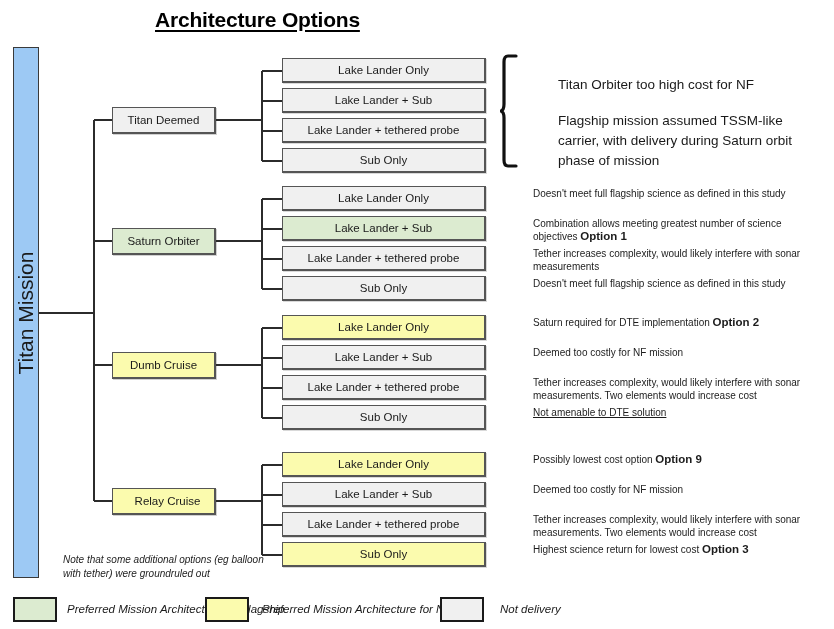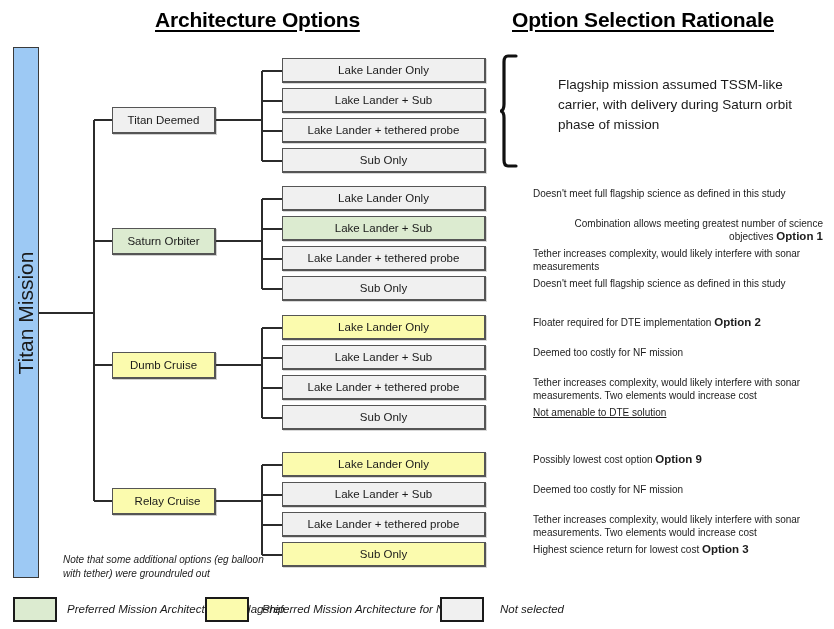--- a/index.html
+++ b/index.html
@@ -158,21 +158,20 @@
     white-space: nowrap;
     line-height: 25px;
   }
 </style>
 </head>
 <body>
 
 <div id="canvas">
 
   <div class="col-heading" id="heading-arch">Architecture Options</div>
-  <div class="col-heading" id="heading-rationale">Option Selection Rationale</div>
 
   <div id="root-bar">
     <span id="root-bar-label">Titan Mission</span>
   </div>
 
   <div id="tree-layer">
       <div class="ln-h" style="left: 39px; top: 311.5px; width: 55px;"></div>
       <div class="ln-v" style="left: 93px; top: 120px; height: 381px;"></div>
       <div class="ln-h" style="left: 94px; top: 119px; width: 18px;"></div>
       <div class="node1 fill-grey" style="left: 112px; top: 106.5px;">
@@ -204,42 +203,42 @@
       <div class="ln-v" style="left: 261px; top: 198.5px; height: 90px;"></div>
       <div class="ln-h" style="left: 262px; top: 197.5px; width: 20px;"></div>
       <div class="optbox fill-grey" style="top: 186px;">
         <span>Lake Lander Only</span>
       </div>
       <div class="rat" style="top: 187px;"><span>Doesn't meet full flagship science as defined in this study</span></div>
       <div class="ln-h" style="left: 262px; top: 227.5px; width: 20px;"></div>
       <div class="optbox fill-green" style="top: 216px;">
         <span>Lake Lander + Sub</span>
       </div>
-      <div class="rat" style="top: 217px; text-align: right;"><span>Combination allows meeting greatest number of science objectives  </span><b>Option 1</b></div>
+      <div class="rat" style="top: 217px;"><span>Combination allows meeting greatest number of science objectives  </span><b>Option 1</b></div>
       <div class="ln-h" style="left: 262px; top: 257.5px; width: 20px;"></div>
       <div class="optbox fill-grey" style="top: 246px;">
         <span>Lake Lander + tethered probe</span>
       </div>
       <div class="rat" style="top: 247px;"><span>Tether increases complexity, would likely interfere with sonar measurements</span></div>
       <div class="ln-h" style="left: 262px; top: 287.5px; width: 20px;"></div>
       <div class="optbox fill-grey" style="top: 276px;">
         <span>Sub Only</span>
       </div>
       <div class="rat" style="top: 277px;"><span>Doesn't meet full flagship science as defined in this study</span></div>
       <div class="ln-h" style="left: 94px; top: 364px; width: 18px;"></div>
       <div class="node1 fill-yellow" style="left: 112px; top: 351.5px;">
         <span>Dumb Cruise</span>
       </div>
       <div class="ln-h" style="left: 216px; top: 364px; width: 46px;"></div>
       <div class="ln-v" style="left: 261px; top: 327.5px; height: 90px;"></div>
       <div class="ln-h" style="left: 262px; top: 326.5px; width: 20px;"></div>
       <div class="optbox fill-yellow" style="top: 315px;">
         <span>Lake Lander Only</span>
       </div>
-      <div class="rat" style="top: 316px;"><span>Floater required for DTE implementation  </span><b>Option 2</b></div>
+      <div class="rat" style="top: 316px;"><span>Saturn required for DTE implementation  </span><b>Option 2</b></div>
       <div class="ln-h" style="left: 262px; top: 356.5px; width: 20px;"></div>
       <div class="optbox fill-grey" style="top: 345px;">
         <span>Lake Lander + Sub</span>
       </div>
       <div class="rat" style="top: 346px;"><span>Deemed too costly for NF mission</span></div>
       <div class="ln-h" style="left: 262px; top: 386.5px; width: 20px;"></div>
       <div class="optbox fill-grey" style="top: 375px;">
         <span>Lake Lander + tethered probe</span>
       </div>
       <div class="rat" style="top: 376px;"><span>Tether increases complexity, would likely interfere with sonar measurements.  Two elements would increase cost</span></div>
@@ -273,27 +272,28 @@
       <div class="optbox fill-yellow" style="top: 542px;">
         <span>Sub Only</span>
       </div>
       <div class="rat" style="top: 543px;"><span>Highest science return for lowest cost  </span><b>Option 3</b></div>
     </div>
 
   <svg id="brace" viewBox="0 0 22 114">
     <path d="M16 2 H8 Q4 2 4 8 V50 Q4 56 1 57 Q4 58 4 64 V106 Q4 112 8 112 H16" fill="none" stroke="#111" stroke-width="3.2" stroke-linecap="round" stroke-linejoin="round"></path>
   </svg>
   <div id="brace-note">
+      <p>Titan Orbiter too high cost for NF</p>
       <p>Flagship mission assumed TSSM-like carrier, with delivery during Saturn orbit phase of mission</p>
     </div>
 
   <div id="footnote">Note that  some additional options (eg balloon with tether) were groundruled out</div>
 
   <div id="legend-layer">
       <div class="legend-sw fill-green" style="left: 13px; top: 597px;"></div>
       <div class="legend-lb" style="left: 67px; top: 597px;">Preferred Mission Architecture for Flagship</div>
       <div class="legend-sw fill-yellow" style="left: 205px; top: 597px;"></div>
       <div class="legend-lb" style="left: 262px; top: 597px;">Preferred Mission Architecture for NF</div>
       <div class="legend-sw fill-grey" style="left: 440px; top: 597px;"></div>
-      <div class="legend-lb" style="left: 500px; top: 597px;">Not selected</div>
+      <div class="legend-lb" style="left: 500px; top: 597px;">Not delivery</div>
     </div>
 
 </div>
 
 </body></html>

